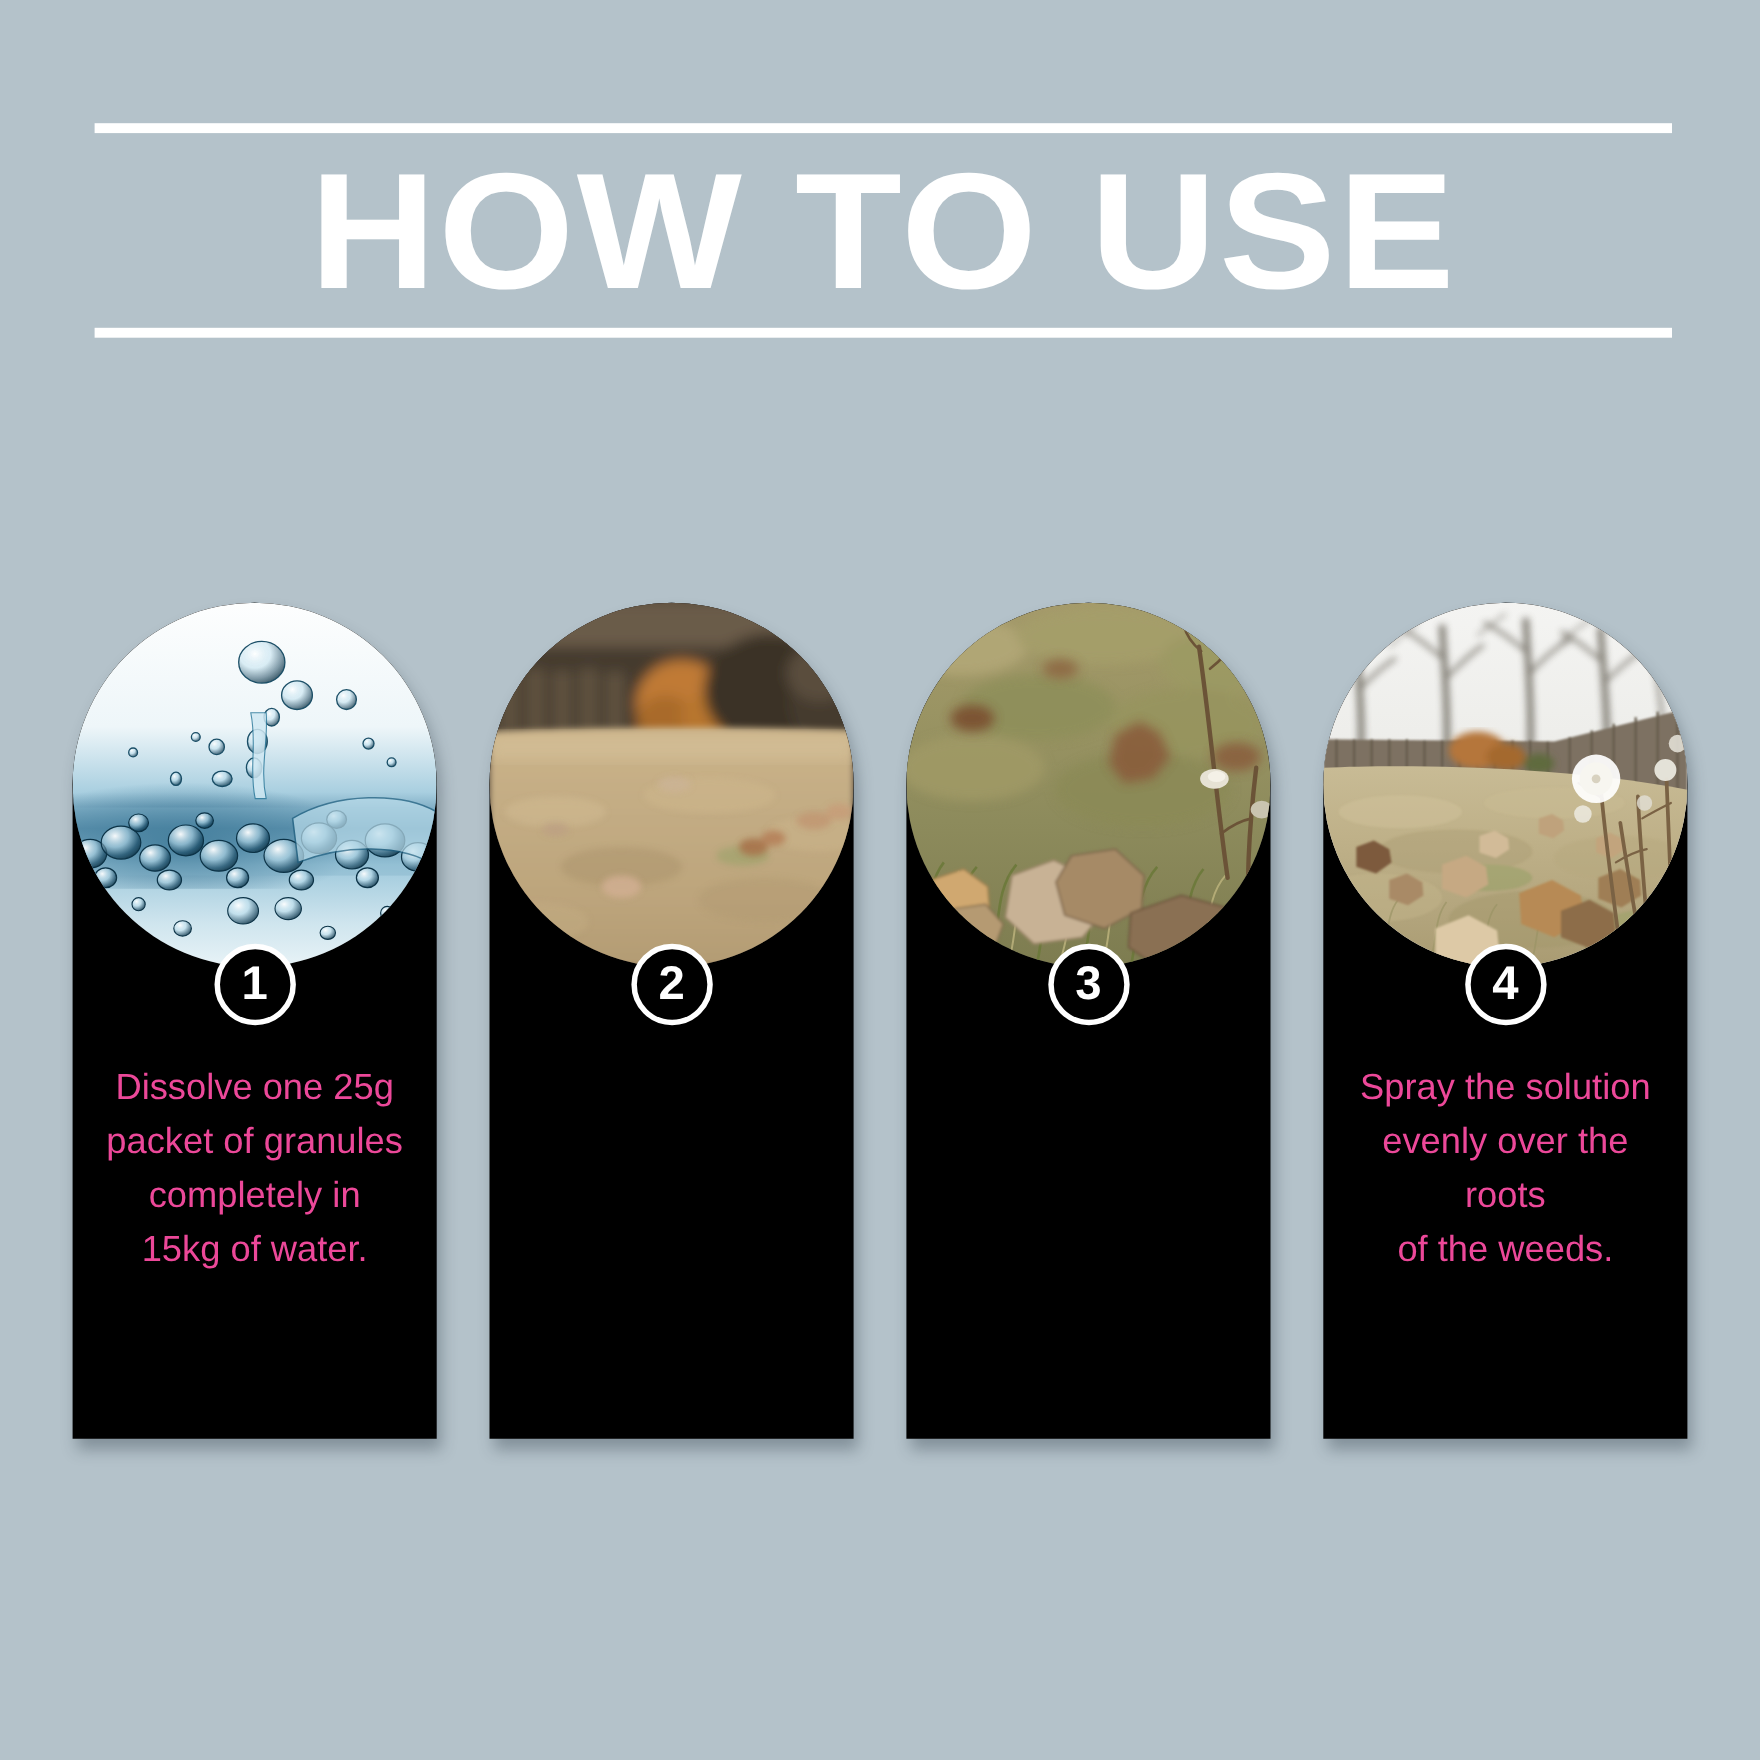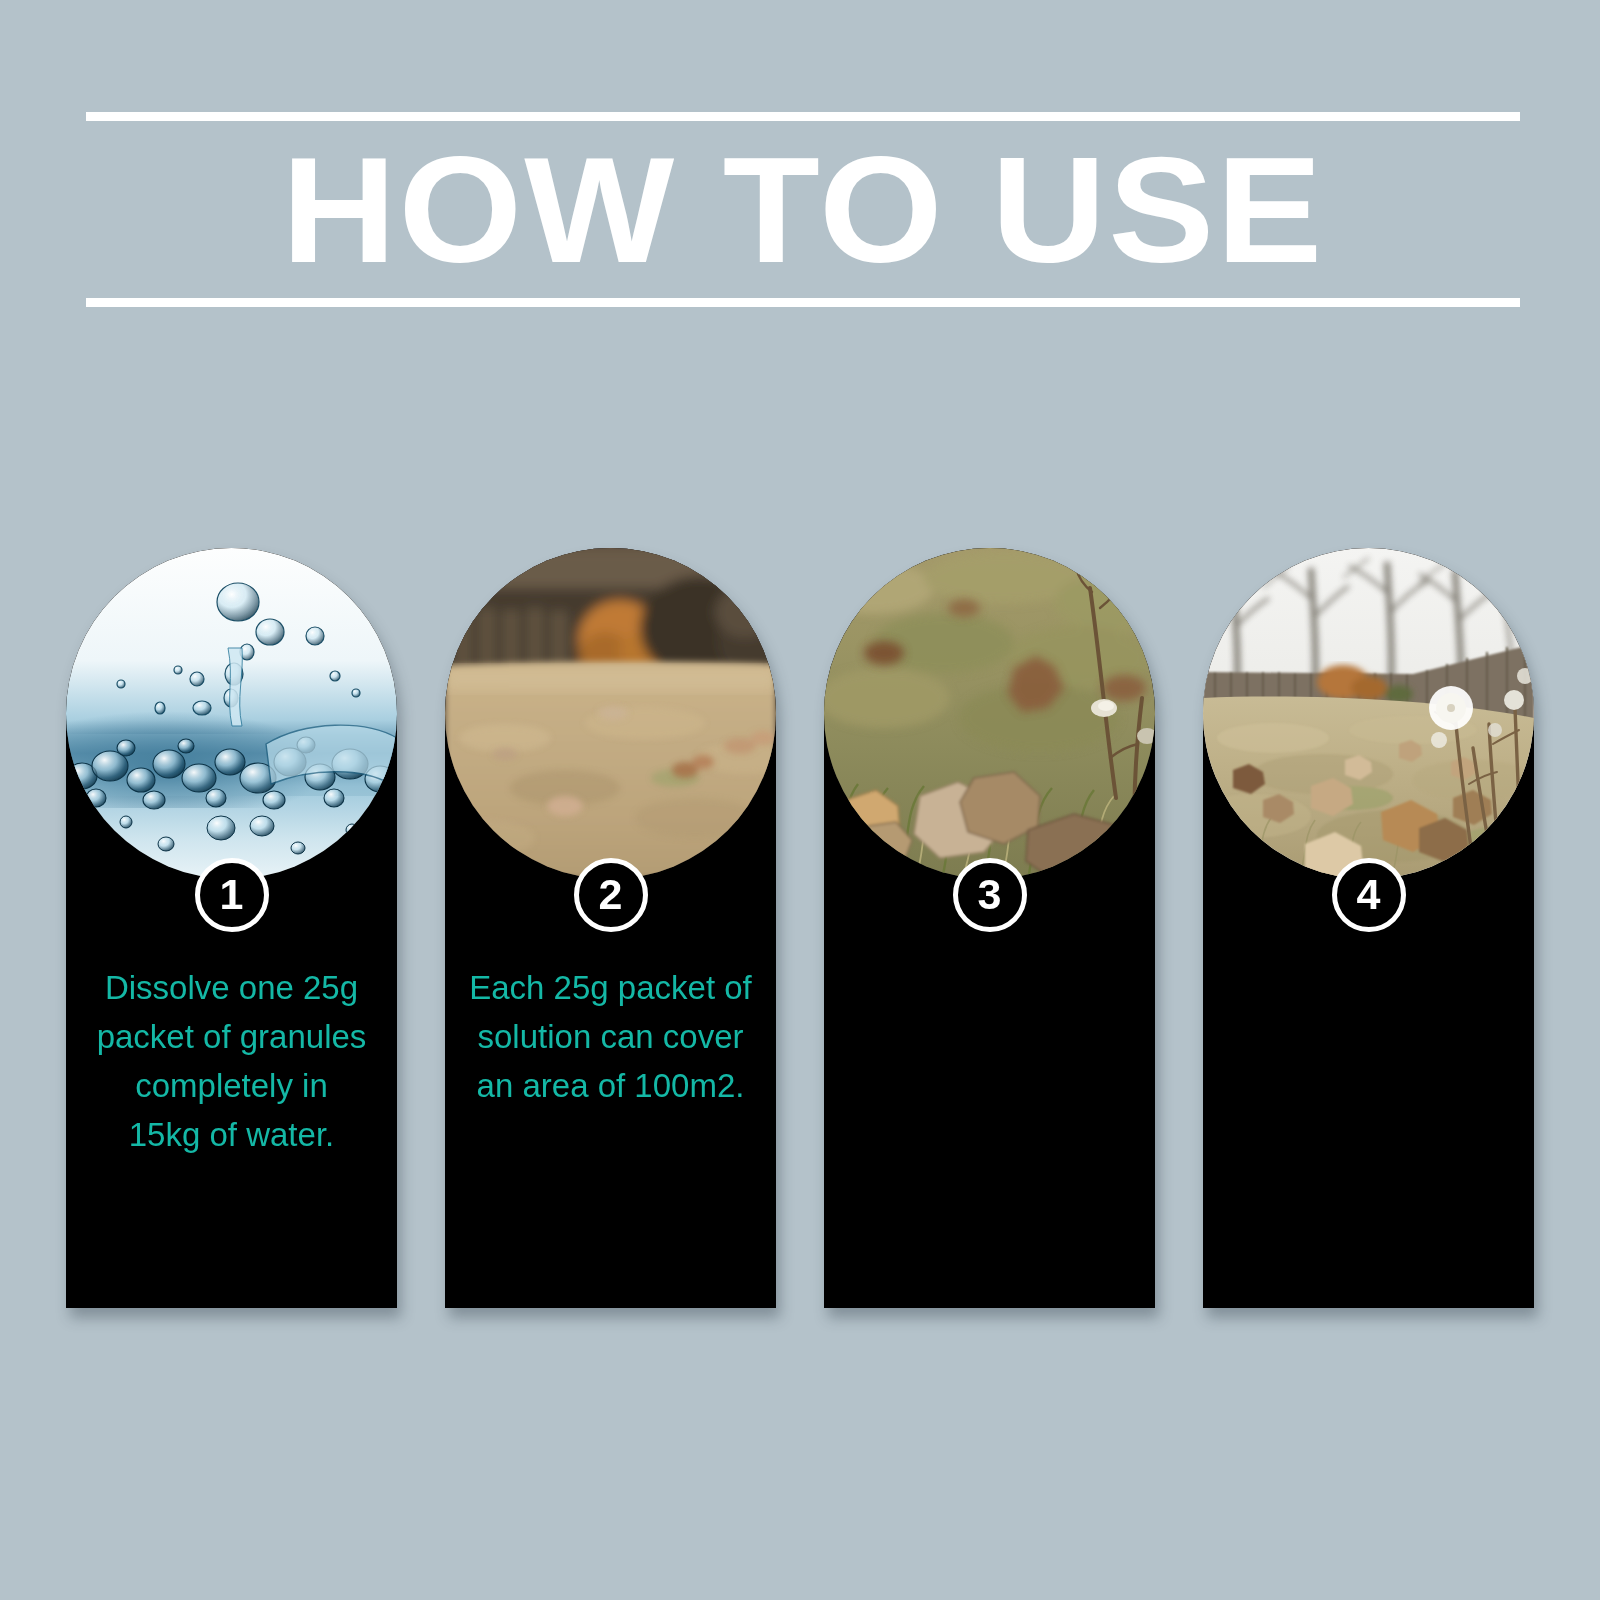--- a/index.html
+++ b/index.html
@@ -95,21 +95,21 @@
     font-weight: bold;
     line-height: 1;
     z-index: 3;
   }
   .badge span { position: relative; top: -1px; }
   .card-text {
     position: absolute;
     left: 14px;
     right: 14px;
     top: 415px;
-    color: #14b8a6;
+    color: #ec4899;
     font-size: 33px;
     line-height: 49px;
     text-align: center;
     white-space: pre-line;
   }
 </style>
 </head>
 <body>
 
 <div class="header">
@@ -277,23 +277,20 @@
           <ellipse cx="258" cy="214" rx="11" ry="7" fill="#b5815a"></ellipse>
           <ellipse cx="120" cy="258" rx="18" ry="10" fill="#d0ae91"></ellipse>
           <ellipse cx="60" cy="206" rx="12" ry="6" fill="#bda183"></ellipse>
           <ellipse cx="318" cy="190" rx="12" ry="7" fill="#c79e79"></ellipse>
         </g>
       </svg>
     </div>
     <div class="badge">
       <span>2</span>
     </div>
-    <div class="card-text">Each 25g packet of
-solution can cover
-an area of 100m2.</div>
   </div>
 
   <div class="card">
     <div class="card-media">
       <svg viewBox="0 0 331 331" preserveAspectRatio="xMidYMid slice">
         <defs>
           <linearGradient id="g3" x1="0" y1="0" x2="0" y2="1">
             <stop offset="0" stop-color="#a59a6b"></stop>
             <stop offset="0.3" stop-color="#9a9463"></stop>
             <stop offset="0.6" stop-color="#8d8b5c"></stop>
@@ -510,15 +507,18 @@
           <circle cx="311" cy="152" r="10" fill="#efeee6" opacity="0.9"></circle>
           <circle cx="322" cy="128" r="8" fill="#e7e5dc" opacity="0.85"></circle>
           <circle cx="236" cy="192" r="8" fill="#eceaE0" opacity="0.85"></circle>
           <circle cx="292" cy="182" r="7" fill="#e2e0d6" opacity="0.8"></circle>
         </g>
       </svg>
     </div>
     <div class="badge">
       <span>4</span>
     </div>
+    <div class="card-text">Spray the solution
+evenly over the roots
+of the weeds.</div>
   </div>
 
 </div>
 
 </body></html>

